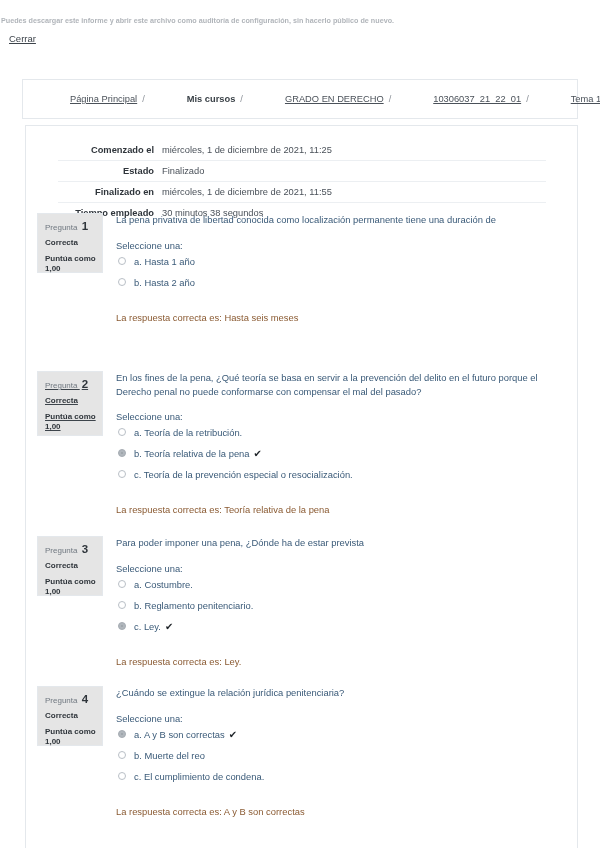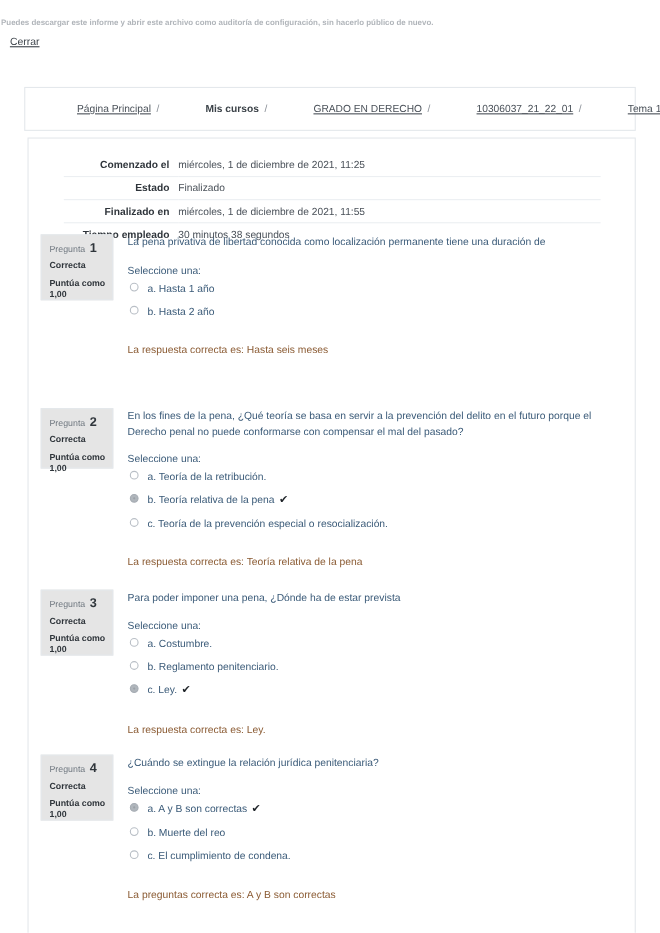--- a/index.html
+++ b/index.html
@@ -142,21 +142,21 @@
             <p class="qtext">La pena privativa de libertad conocida como localización permanente tiene una duración de</p>
             <p class="qprompt">Seleccione una:</p>
             <ul class="answers">
               <li><span class="radio"></span><span>a. Hasta 1 año</span></li>
               <li><span class="radio"></span><span>b. Hasta 2 año</span></li>
             </ul>
             <p class="feedback" style="margin-top: 22px;">La respuesta correcta es: Hasta seis meses</p>
           </div>
         </div>
         <div class="question" style="top: 245px;">
-          <div class="qinfo" style="height: 55px;">
+          <div class="qinfo" style="height: 65px; text-decoration: underline;">
             <div class="qnum">Pregunta <b>2</b></div>
             <div class="qstate">Correcta</div>
             <div class="qgrade">Puntúa como 1,00</div>
           </div>
           <div class="qbody">
             <p class="qtext">En los fines de la pena, ¿Qué teoría se basa en servir a la prevención del delito en el futuro porque el Derecho penal no puede conformarse con compensar el mal del pasado?</p>
             <p class="qprompt">Seleccione una:</p>
             <ul class="answers">
               <li><span class="radio"></span><span>a. Teoría de la retribución.</span></li>
               <li><span class="radio checked"></span><span>b. Teoría relativa de la pena</span><span class="tick">✔</span></li>
@@ -189,19 +189,19 @@
             <div class="qgrade">Puntúa como 1,00</div>
           </div>
           <div class="qbody">
             <p class="qtext">¿Cuándo se extingue la relación jurídica penitenciaria?</p>
             <p class="qprompt">Seleccione una:</p>
             <ul class="answers">
               <li><span class="radio checked"></span><span>a. A y B son correctas</span><span class="tick">✔</span></li>
               <li><span class="radio"></span><span>b. Muerte del reo</span></li>
               <li><span class="radio"></span><span>c. El cumplimiento de condena.</span></li>
             </ul>
-            <p class="feedback" style="margin-top: 22px;">La preguntas correcta es: A y B son correctas</p>
+            <p class="feedback" style="margin-top: 22px;">La respuesta correcta es: A y B son correctas</p>
           </div>
         </div>
       </div>
   </div>
 
 </div>
 
 </body></html>

